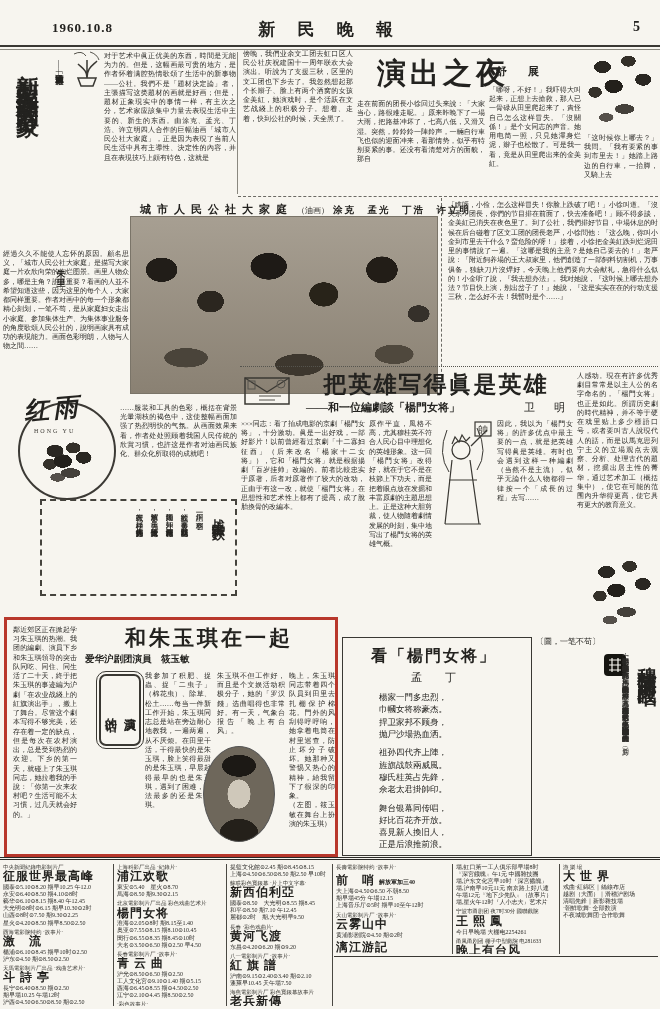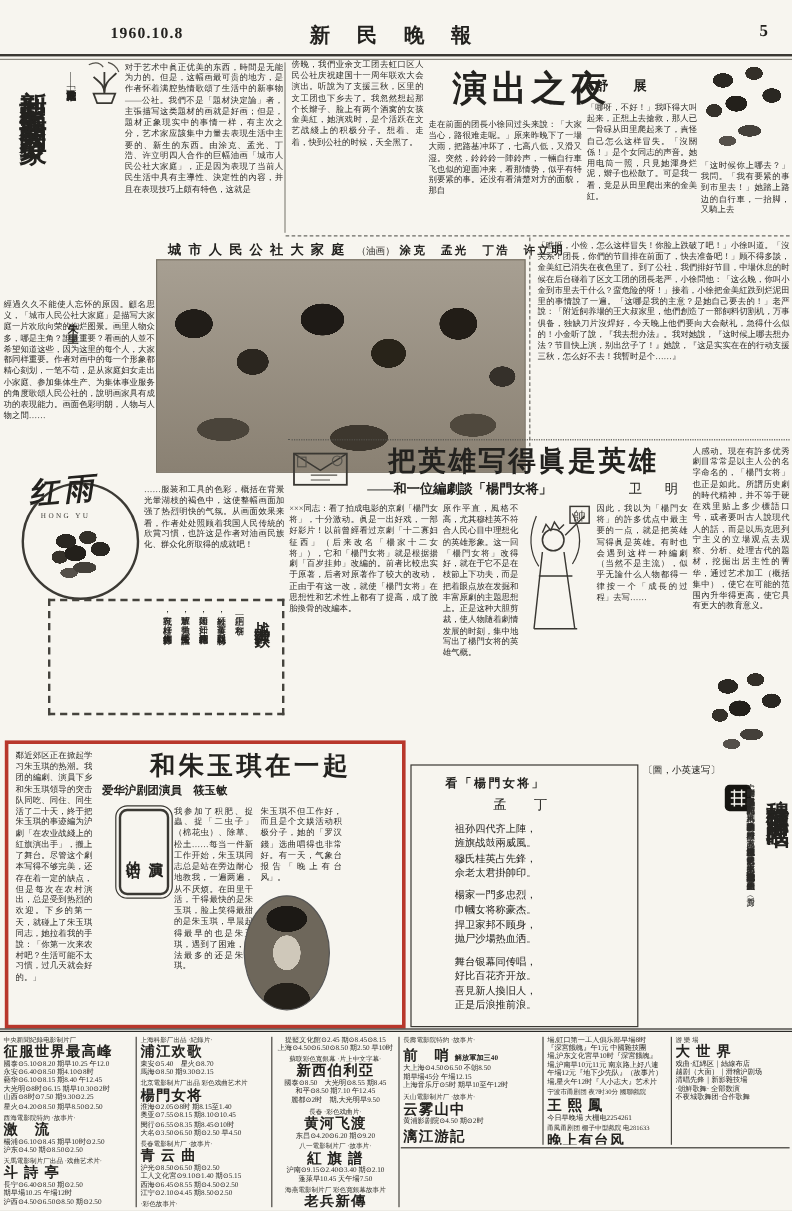--- a/index.html
+++ b/index.html
@@ -8,21 +8,21 @@
         font-family:"Liberation Serif","DejaVu Serif",serif;color:#23221f;overflow:hidden;}
   .abs{position:absolute;}
   .t{font-size:7px;line-height:1.32;text-align:justify;overflow:hidden;color:#2b2a27;}
   .pre{white-space:pre-line;}
   .v{writing-mode:vertical-rl;}
   .rule{position:absolute;background:#3a3833;}
   .dashh{position:absolute;border-top:1px dashed #6b6a64;height:0;}
   .dashv{position:absolute;border-left:1px dashed #6b6a64;width:0;}
   .dotth{position:absolute;border-top:1px dotted #55544e;height:0;}
   
-  .date{font-weight:bold;font-size:13px;letter-spacing:1px;margin-left:40px;}
+  .date{font-weight:bold;font-size:13px;letter-spacing:1px;}
   .masthead{font-weight:bold;font-size:17px;letter-spacing:9px;}
   .pageno{font-weight:bold;font-size:14px;}
   
   .painting{background-color:#ada594;background-image:
     radial-gradient(ellipse 26px 20px at 10% 30%,#211d18 60%,transparent 61%),
     radial-gradient(ellipse 22px 18px at 26% 48%,#2b261f 60%,transparent 61%),
     radial-gradient(ellipse 30px 22px at 45% 28%,#1e1a16 60%,transparent 61%),
     radial-gradient(ellipse 24px 20px at 63% 44%,#282319 60%,transparent 61%),
     radial-gradient(ellipse 26px 22px at 82% 30%,#221d17 60%,transparent 61%),
     radial-gradient(ellipse 18px 14px at 94% 55%,#35302a 60%,transparent 61%),
@@ -147,46 +147,48 @@
         <path d="M36 26 L52 10" stroke="#3a3833" stroke-width="1.2"></path>
         <rect x="40" y="2" width="16" height="14" fill="none" stroke="#3a3833" stroke-width="1.2"></rect>
         <text x="48" y="13" text-anchor="middle" font-size="10" fill="#3a3833">帥</text>
       </svg>
     </div>
     <span>原作平直，風格不高，尤其穆桂英不符合人民心目中理想化的英雄形象。这一回「楊門女将」改得好，就在于它不是在枝節上下功夫，而是把着眼点放在发掘和丰富原劇的主題思想上。正是这种大胆剪裁，使人物隨着劇情发展的时刻，集中地写出了楊門女将的英雄气概。</span>
   </div>
   <div class="abs t" style="left:497px;top:420px;width:76px;height:196px;">因此，我以为「楊門女将」的許多优点中最主要的一点，就是把英雄写得眞是英雄。有时也会遇到这样一种編劇（当然不是主流），似乎无論什么人物都得一律按一个「成長的过程」去写……</div>
   <div class="abs t" style="left:577px;top:372px;width:81px;height:178px;">人感动。現在有許多优秀劇目常常是以主人公的名字命名的，「楊門女将」也正是如此。所謂历史劇的時代精神，并不等于硬在戏里贴上多少標語口号，或者要叫古人說現代人的話，而是以馬克思列宁主义的立場观点去观察、分析、处理古代的題材，挖掘出居主性的菁华，通过艺术加工（概括集中），使它在可能的范围內升华得更高，使它具有更大的教育意义。</div>
   <div class="abs blobflower" style="left:590px;top:552px;width:66px;height:80px;"></div>
-  <div class="abs" style="left:536px;top:636px;font-size:8px;">〔圖，小英速写〕</div>
+  <div class="abs" style="left:536px;top:636px;font-size:8px;">〔圖，一笔不苟〕</div>
 
   <div class="abs redbox" style="left:4px;top:617px;width:334px;height:240px;padding-left:32px;">
     <div class="abs t" style="left:6px;top:6px;width:64px;height:224px;">鄰近郊区正在掀起学习朱玉琪的热潮。我团的編劇、演員下乡和朱玉琪領导的突击队同吃、同住、同生活了二十天，終于把朱玉琪的事迹編为沪劇「在农业战綫上的紅旗演出手」，搬上了舞台。尽管这个劇本写得不够完美，还存在着一定的缺点，但是每次在农村演出，总是受到热烈的欢迎。下乡的第一天，就碰上了朱玉琪同志，她拉着我的手說：「你第一次来农村吧？生活可能不太习慣，过几天就会好的。」</div>
     <div class="abs" style="left:78px;top:4px;width:248px;text-align:center;font-size:21px;font-weight:bold;letter-spacing:3px;">和朱玉琪在一起</div>
     <div class="abs" style="left:78px;top:33px;width:248px;text-align:left;font-size:9.5px;font-weight:bold;">爱华沪剧团演員　筱玉敏</div>
     <div class="abs seal" style="left:92px;top:54px;width:38px;height:68px;">
       <span>演員</span>
       <span>的话</span>
     </div>
     <div class="abs t" style="left:138px;top:52px;width:66px;height:180px;">我参加了积肥、捉蟲、捉「二虫子」（棉花虫）、除草、松土……每当一件新工作开始，朱玉琪同志总是站在旁边耐心地教我，一遍两遍，从不厌烦。在田里干活，干得最快的是朱玉琪，脸上笑得最甜的是朱玉琪，早晨起得最早的也是朱玉琪，遇到了困难，办法最多的还是朱玉琪。</div>
     <div class="abs t" style="left:210px;top:52px;width:68px;height:68px;">朱玉琪不但工作好，而且是个文娱活动积极分子，她的「罗汉錢」选曲唱得也非常好。有一天，气象台报告「晚上有台风」。</div>
     <div class="abs portrait" style="left:196px;top:126px;width:70px;height:94px;"></div>
+    <div class="abs t pre" style="left:282px;top:52px;width:46px;height:180px;">晚上，朱玉琪同志带着四个队員到田里去扎棚保护棉花。門外的风刮得呼呼响，她拿着电筒在村里巡查，防止坏分子破坏。她那种又警惕又热心的精神，給我留下了很深的印象。
+（左图，筱玉敏在舞台上扮演的朱玉琪）</div>
   </div>
 
   <div class="abs watchbox" style="left:342px;top:637px;width:190px;height:219px;">
-    <div style="font-size:10px;font-weight:bold;letter-spacing:2px;margin-left:18px;">看「楊門女将」</div>
+    <div style="font-size:16px;font-weight:bold;letter-spacing:2px;margin-left:18px;">看「楊門女将」</div>
     <div style="font-size:11px;letter-spacing:6px;margin:3px 0 6px 58px;">孟　丁</div>
+    <div class="stanza">楊家一門多忠烈，
+巾幗女将称豪杰。
+捍卫家邦不顾身，
+抛尸沙場热血洒。</div>
     <div class="stanza">祖孙四代齐上陣，
 旌旗战鼓兩威風。
 穆氏桂英占先鋒，
 佘老太君掛帥印。</div>
-    <div class="stanza">楊家一門多忠烈，
-巾幗女将称豪杰。
-捍卫家邦不顾身，
-抛尸沙場热血洒。</div>
     <div class="stanza">舞台银幕同传唱，
 好比百花齐开放。
 喜見新人換旧人，
 正是后浪推前浪。</div>
   </div>
 
   <div class="abs v" style="left:634px;top:652px;height:200px;font-size:19px;font-weight:bold;letter-spacing:3px;">穆桂英的那一段唱</div>
   <div class="abs dramaseal" style="left:604px;top:654px;width:22px;height:22px;">
     <svg width="22" height="22" viewBox="0 0 22 22">
         <path d="M5 6 h12 M5 11 h12 M5 16 h12 M8 4 v14 M14 4 v14" stroke="#f7f5ef" stroke-width="1.2"></path>
@@ -252,21 +254,21 @@
 工人文化宮⊙9.10⊙1.40 期⊙5.15
 西海⊙6.45⊙8.55 期⊙4.50⊙2.50
 江宁⊙2.10⊙4.45 期8.50⊙2.50</div>
     </div>
     <div class="adblk">
       <div class="adlabel">·彩色故事片·</div>
 
     </div>
   </div>
 
-  <div class="adcol" style="left:230px;width:99px;height:142px;text-align:center;">
+  <div class="adcol" style="left:230px;width:99px;height:142px;">
     <div class="adblk">
       <div class="adlines">提籃文化館⊙2.45 期⊙8.45⊙8.15
 上海⊙4.50⊙6.50⊙8.50 期2.50 早10时</div>
     </div>
     <div class="adblk">
       <div class="adlabel">蘇联彩色寬銀幕 ·片上中文字幕·</div>
       <div class="adtitle">新西伯利亞</div>
       <div class="adlines">國泰⊙8.50　大光明⊙8.55 期8.45
 和平⊙8.50 期7.10 午12.45
 麗都⊙2时　期,大光明早9.50</div>

